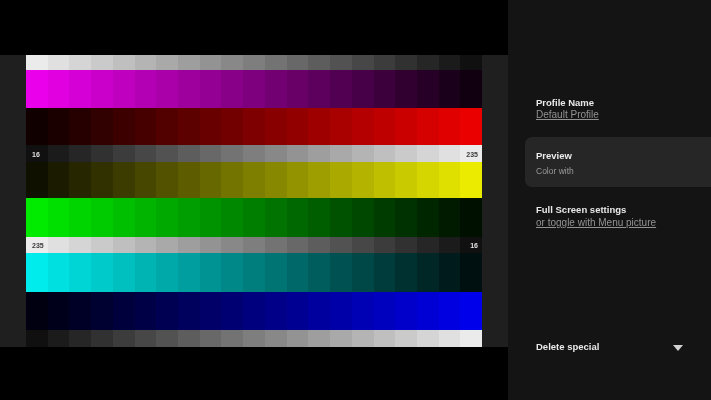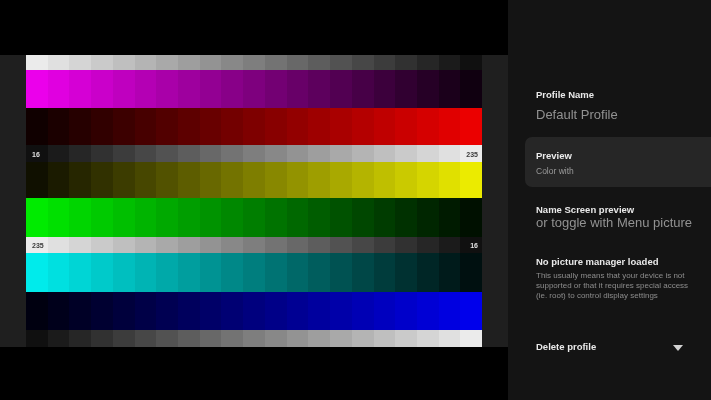--- a/index.html
+++ b/index.html
@@ -16,22 +16,22 @@
   .pstep{flex:1 1 0;height:100%;}
   .plabel{position:absolute;top:50%;transform:translateY(-50%);
           font-size:7px;line-height:1;font-weight:bold;letter-spacing:0;}
   .plabel.left{left:6px;}
   .plabel.right{right:4px;}
 
   
   .panel{position:absolute;left:508px;top:0;width:203px;height:400px;background:#141414;}
   .sec-title{position:absolute;left:28px;font-size:9.5px;font-weight:bold;color:#e9e9e9;
              line-height:11px;white-space:nowrap;}
-  .sec-sub{position:absolute;left:28px;font-size:13px;color:#929292;line-height:10px;
-           white-space:nowrap;}
+  .sec-sub{position:absolute;left:28px;font-size:10px;color:#929292;line-height:10px;
+           white-space:nowrap;text-decoration:underline;}
   .card{position:absolute;left:17px;top:137px;width:170px;height:50px;background:#262626;
         border-radius:7px;padding-left:39px;}
   .card .card-title{position:absolute;left:11px;top:13px;font-size:9.5px;font-weight:bold;
         color:#ececec;line-height:11px;}
   .card .card-sub{position:absolute;left:11px;top:29px;font-size:8.5px;color:#9a9a9a;
         line-height:10px;}
   .chev{position:absolute;width:0;height:0;
         border-left:5px solid transparent;border-right:5px solid transparent;
         border-top:6px solid #d2d2d2;}
   .chev.in-card{right:10px;top:21px;}
@@ -280,32 +280,30 @@
             <div class="pstep" style="background: rgb(213, 213, 213);"></div>
             <div class="pstep" style="background: rgb(224, 224, 224);"></div>
             <div class="pstep" style="background: rgb(235, 235, 235);"></div>
           </div>
         </div>
     </div>
   </div>
 
   <aside class="panel">
 
-    <div class="sec-title" style="top:89px">Profile Name</div>
+    <div class="sec-title" style="top:97px">Profile Name</div>
     <div class="sec-sub" style="top:110px">Default Profile</div>
 
     <div class="card">
       <div class="card-title">Preview</div>
       <div class="card-sub">Color with</div>
       <span class="chev in-card"></span>
     </div>
 
-    <div class="sec-title" style="top:204px">Name Screen preview</div>
+    <div class="sec-title" style="top:204px">Full Screen settings</div>
     <div class="sec-sub" style="top:218px">or toggle with Menu picture</div>
 
-    <div class="sec-title" style="top:256px">No picture manager loaded</div>
-    <div class="para">This usually means that your device is not supported or that it requires special access (ie. root) to control display settings</div>
-
-    <div class="sec-title" style="top:341px">Delete profile</div>
+
+    <div class="sec-title" style="top:341px">Delete special</div>
     <span class="chev at-delete"></span>
 
   </aside>
 </div>
 
 </body></html>

